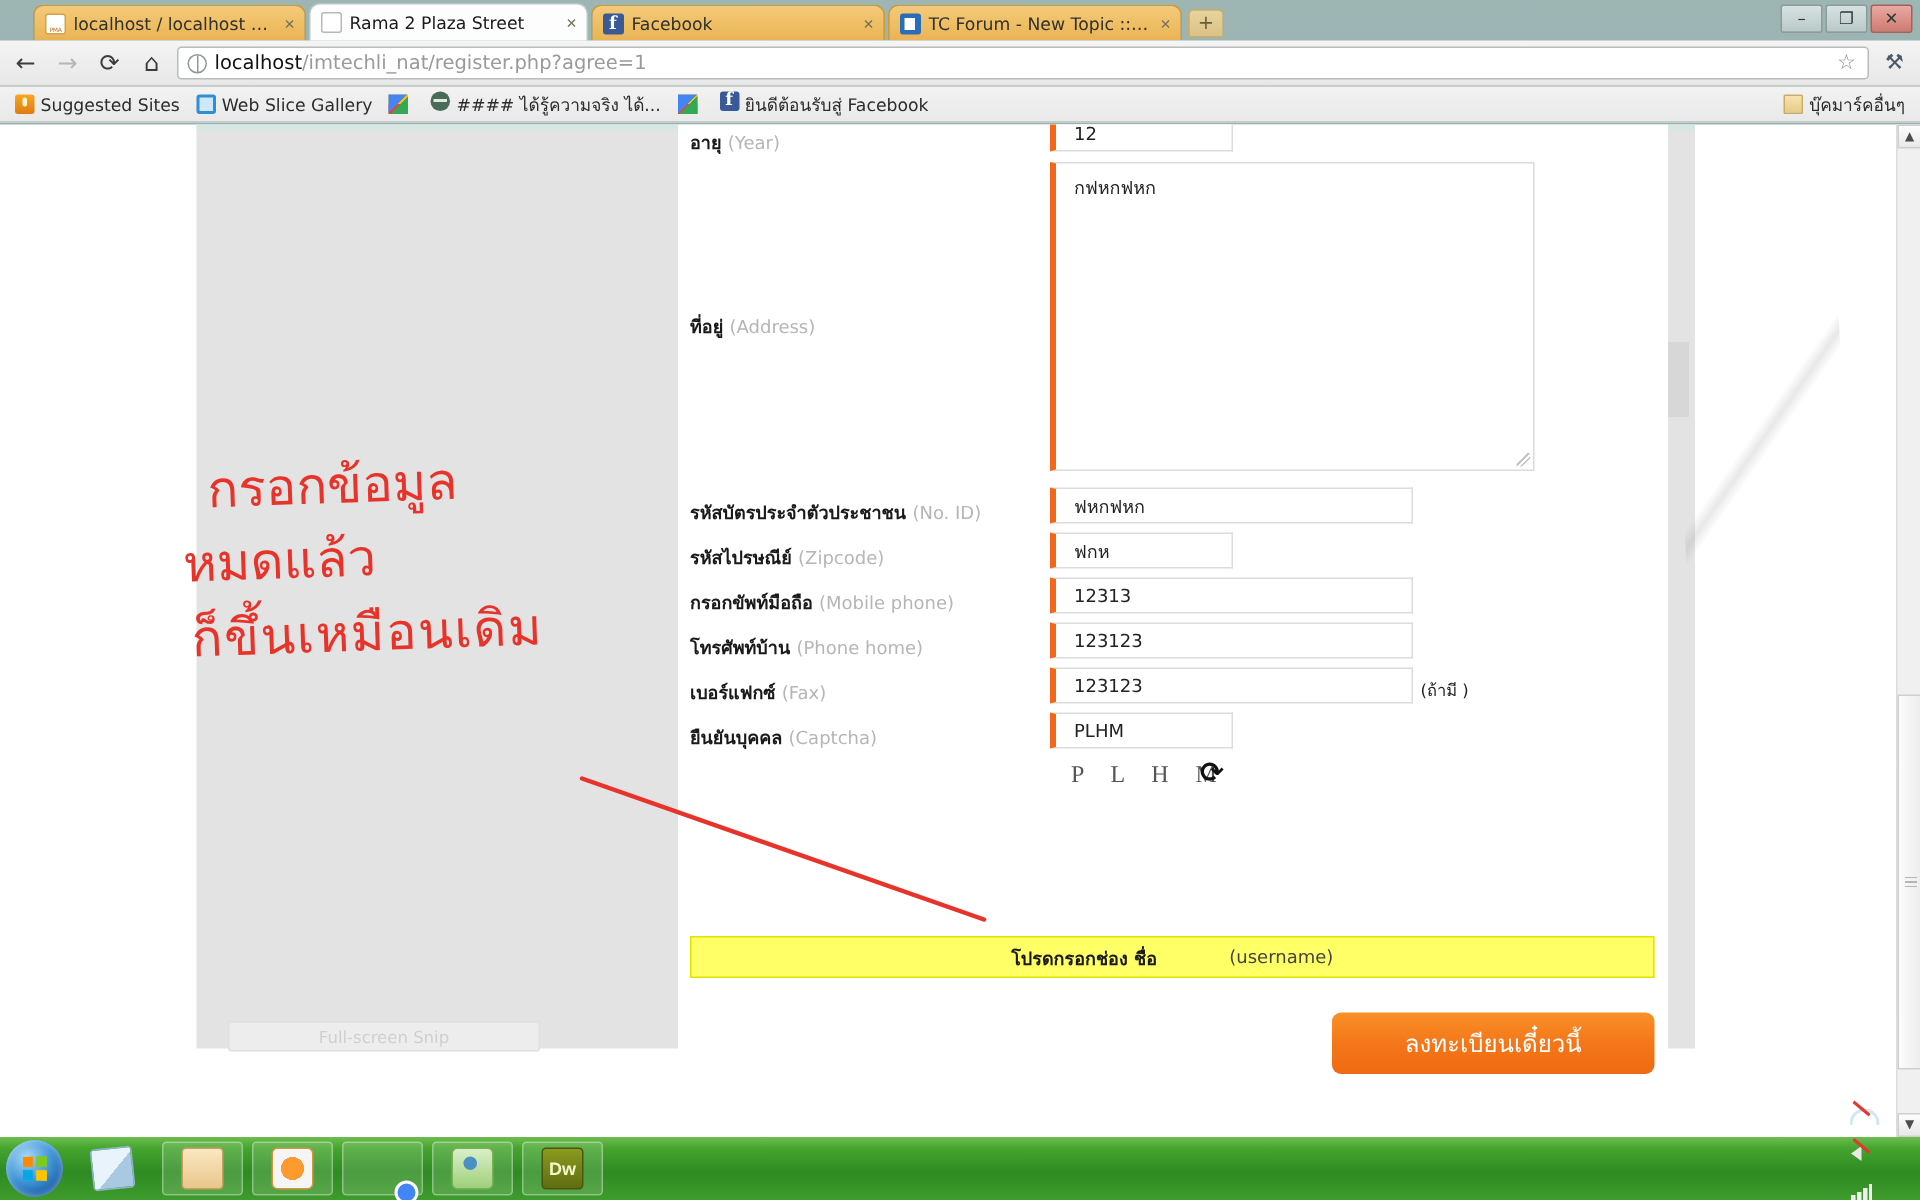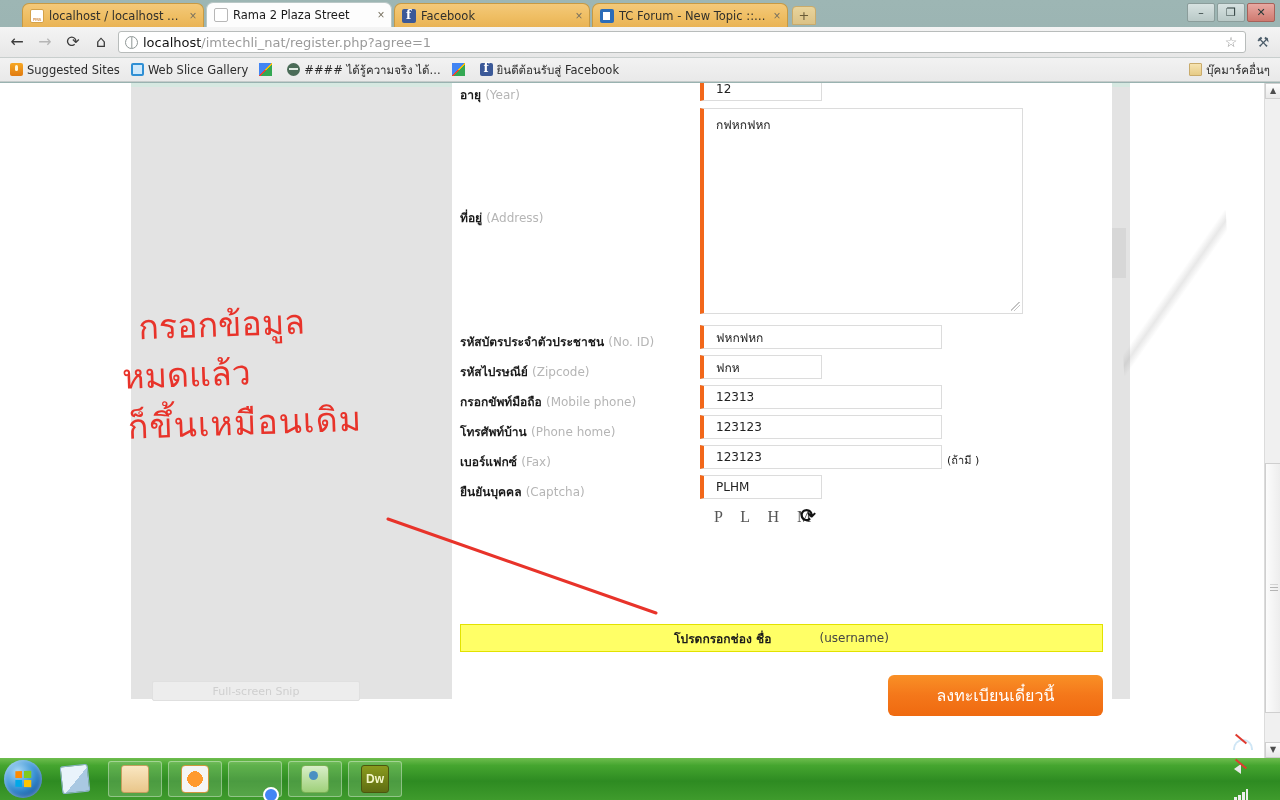--- a/index.html
+++ b/index.html
@@ -114,21 +114,21 @@
   .wrench { flex: 0 0 22px; text-align: center; font-size: 14px; color: #4a5b68; }
 
   
   .bookmarks {
     position: absolute; left: 0; top: 58px; width: 1280px; height: 24px;
     background: linear-gradient(180deg,#f2f2f2,#e9e9e9);
     border-bottom: 1px solid #c5cbca;
     display: flex; align-items: center; padding: 0 6px; gap: 3px;
     font-size: 11.5px; color: #2c2c2c;
   }
-  .bm { display: flex; align-items: center; gap: 4px; padding: 1px 4px; white-space: nowrap; max-width:170px; overflow:hidden;}
+  .bm { display: flex; gap: 4px; padding: 1px 4px; white-space: nowrap; max-width:170px; overflow:hidden;}
   .bm .bmtext { overflow: hidden; text-overflow: ellipsis; }
   .bmicon { width: 13px; height: 13px; flex: 0 0 13px; border-radius: 2px; position: relative; }
   .ic-sug { background: linear-gradient(180deg,#f7a823,#e07a10); }
   .ic-sug::after { content:""; position:absolute; left:5px; top:2px; width:3px; height:6px; background:#fff7d9; border-radius:2px;}
   .ic-web { background: #2f8fd4; }
   .ic-web::after { content:""; position:absolute; left:2px; top:2px; width:9px; height:9px; background:#cfe8fa;}
   .ic-g { background: #fff; }
   .ic-g::after { content:""; position:absolute; left:0; top:0; width:13px; height:13px;
      background:
        linear-gradient(135deg,#4285f4 0 48%,transparent 48%),

